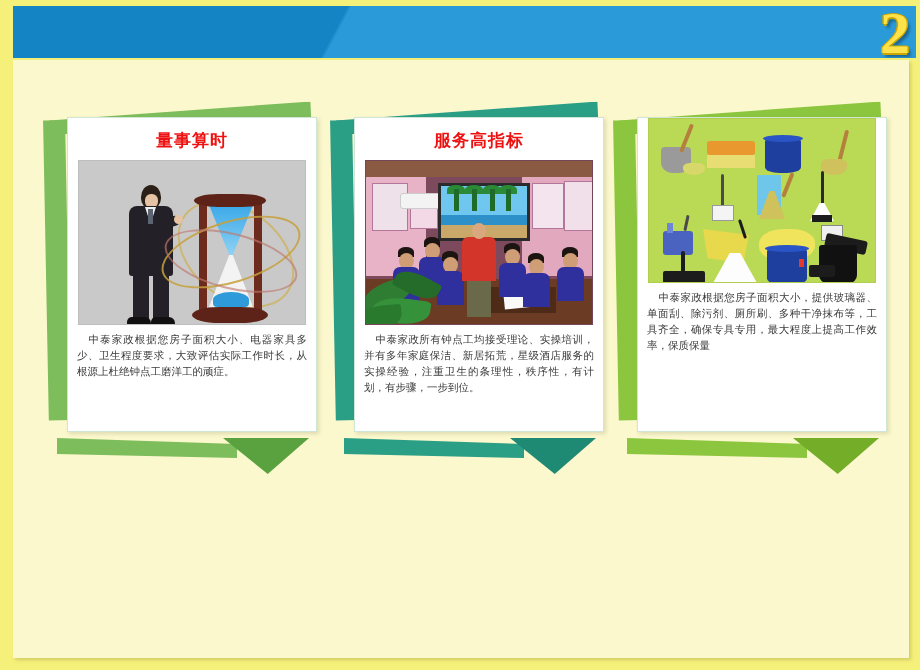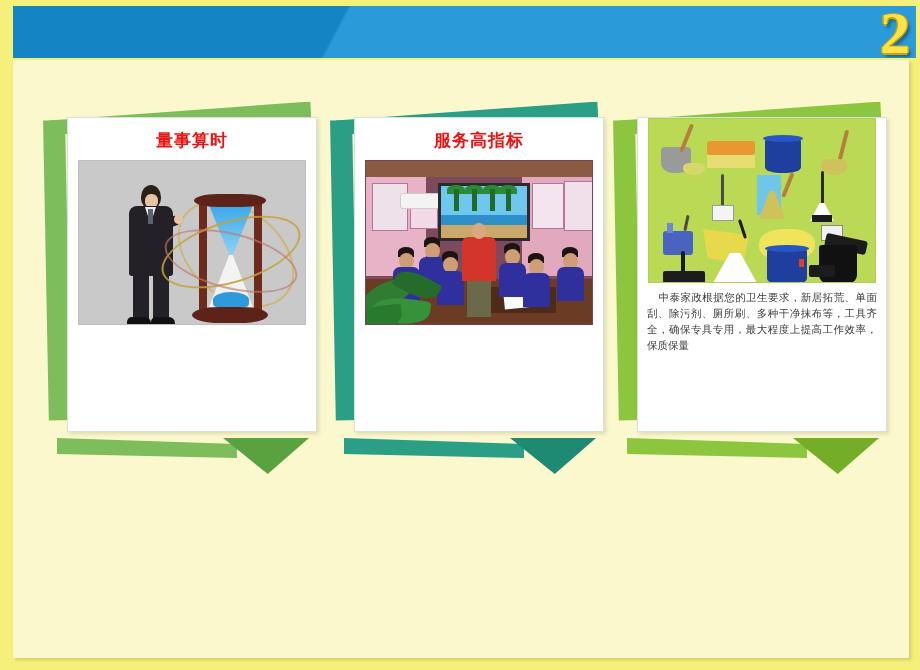--- a/index.html
+++ b/index.html
@@ -225,20 +225,21 @@
           <div class="hg-postL"></div>
           <div class="hg-postR"></div>
           <div class="hg-up"></div>
           <div class="hg-dn"></div>
           <div class="hg-sand"></div>
           <div class="hg-capT"></div>
           <div class="hg-capB"></div>
           <div class="orb orb1"></div>
           <div class="orb orb2"></div>
         </div>
+        <div class="card-desc">中泰家政根据您房子面积大小、电器家具多少、卫生程度要求，大致评估实际工作时长，从根源上杜绝钟点工磨洋工的顽症。</div>
       </div>
     </div>
 
     <div class="card-wrap c2">
       <div class="backing">
         <div class="bk-top" style="background:#2b9e86"></div>
         <div class="bk-left" style="background:#2b9e86"></div>
       </div>
       <div class="wedges">
         <div class="wedge-a" style="background:#2b9e86"></div>
@@ -297,20 +298,21 @@
           <div class="trainer"></div>
           <div class="trainer-h"></div>
 
           <div class="plant">
             <div class="leaf" style="left:0;top:24px;width:52px;height:24px;transform:rotate(-18deg)"></div>
             <div class="leaf" style="left:10px;top:40px;width:58px;height:26px;transform:rotate(8deg);background:#35913a"></div>
             <div class="leaf" style="left:32px;top:16px;width:46px;height:22px;transform:rotate(28deg);background:#256b29"></div>
             <div class="leaf" style="left:-6px;top:48px;width:46px;height:24px;transform:rotate(-6deg);background:#2a7a2e"></div>
           </div>
         </div>
+        <div class="card-desc">中泰家政所有钟点工均接受理论、实操培训，并有多年家庭保洁、新居拓荒，星级酒店服务的实操经验，注重卫生的条理性，秩序性，有计划，有步骤，一步到位。</div>
       </div>
     </div>
 
     <div class="card-wrap c3">
       <div class="backing">
         <div class="bk-top" style="background:#8cc63f"></div>
         <div class="bk-left" style="background:#8cc63f"></div>
       </div>
       <div class="wedges">
         <div class="wedge-a" style="background:#8cc63f"></div>
@@ -362,20 +364,20 @@
           <div style="position:absolute;left:64px;top:134px;width:44px;height:30px;background:#fdfdfd;clip-path:polygon(38% 0,62% 0,100% 100%,0 100%)"></div>
 
           <div class="bucket" style="left:118px;top:130px;width:40px;height:36px">
               <div class="rim"></div>
             </div>
           <div style="position:absolute;left:150px;top:140px;width:5px;height:8px;background:#e23b2e"></div>
 
           <div style="position:absolute;left:170px;top:126px;width:38px;height:38px;background:#111;border-radius:3px 3px 8px 8px"></div>
           <div style="position:absolute;left:160px;top:146px;width:26px;height:12px;background:#1c1c1c;border-radius:2px"></div>
         </div>
-        <div class="card-desc">中泰家政根据您的卫生要求，新居拓荒、单面刮、除污剂、厕所刷、多种干净抹布等，工具齐全，确保专具专用，最大程度上提高工作效率，保质保量</div>
+        <div class="card-desc">中泰家政根据您房子面积大小，提供玻璃器、单面刮、除污剂、厕所刷、多种干净抹布等，工具齐全，确保专具专用，最大程度上提高工作效率，保质保量</div>
       </div>
     </div>
 
   </div>
 
 
 </div>
 
 </body></html>

